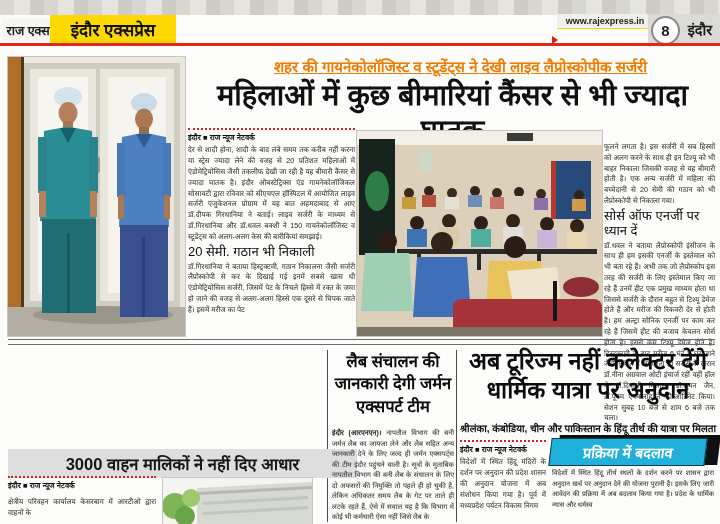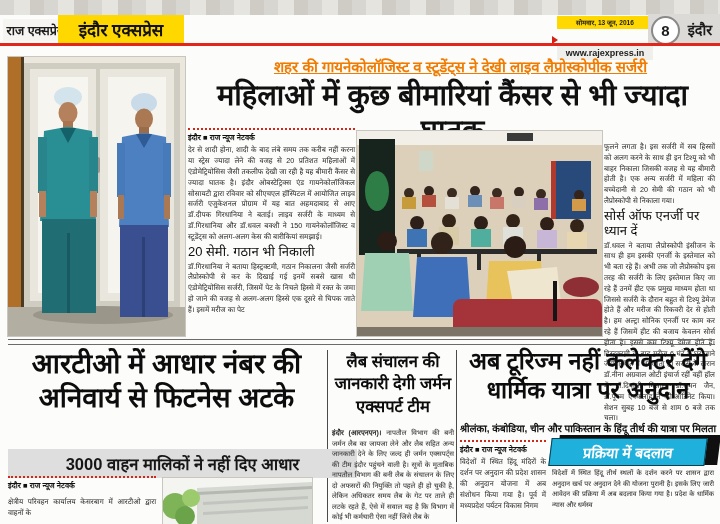--- a/index.html
+++ b/index.html
@@ -5,25 +5,25 @@
   html,body{margin:0;padding:0;background:#dcdcd8;}
   .page{position:relative;width:720px;height:524px;background:#fcfcfa;overflow:hidden;
         font-family:"Liberation Sans","DejaVu Sans",sans-serif;color:#1c1c1c;}
   .abs{position:absolute;}
 
   
   .top-edge{left:0;top:0;width:720px;height:15px;
     background:repeating-linear-gradient(90deg,#d8d6d1 0 14px,#e6e4df 14px 30px,#cfccc6 30px 44px);}
   .brand-left{left:3px;top:19px;width:66px;height:22px;font-size:12.5px;font-weight:bold;
     display:flex;align-items:center;justify-content:center;background:#f6f5f2;}
-  .edition-box{left:58px;top:15px;width:126px;height:28px;background:#ffd800;
+  .edition-box{left:50px;top:15px;width:126px;height:28px;background:#ffd800;
     display:flex;align-items:center;justify-content:center;font-size:17px;font-weight:bold;color:#111;}
   .date-box{left:557px;top:16px;width:96px;height:13px;background:#ffd800;
     display:flex;align-items:center;justify-content:center;font-size:6.6px;font-weight:bold;}
-  .site-box{left:557px;top:46px;width:96px;height:14px;background:#efefec;
+  .site-box{left:557px;top:14px;width:96px;height:14px;background:#efefec;
     display:flex;align-items:center;justify-content:center;font-size:9px;font-weight:bold;color:#222;}
   .red-arrow{left:552px;top:36px;width:0;height:0;border-top:4px solid transparent;
     border-bottom:4px solid transparent;border-left:6px solid #d42015;}
   .right-gray{left:648px;top:14px;width:72px;height:29px;background:#dbdad6;}
   .page-circle{left:651px;top:16px;width:25px;height:25px;border:2px solid #8a8a8a;border-radius:50%;
     background:#fff;display:flex;align-items:center;justify-content:center;font-size:15px;font-weight:bold;}
   .city{left:682px;top:18px;width:36px;height:22px;display:flex;align-items:center;justify-content:center;
     font-size:14.5px;font-weight:bold;}
   .red-rule{left:0;top:43px;width:720px;height:3px;background:#e2261b;}
 
@@ -214,21 +214,20 @@
   <div class="abs col col3">
     <p>फूलने लगता है। इस सर्जरी में सब हिस्सों को अलग करने के साथ ही इन टिश्यू को भी बाहर निकाला जिसकी वजह से यह बीमारी होती है। एक अन्य सर्जरी में महिला की बच्चेदानी से 20 सेमी की गठान को भी लैप्रोस्कोपी से निकाला गया।</p>
     <p class="col-subhead">सोर्स ऑफ एनर्जी पर ध्यान दें</p>
     <p>डॉ.धवल ने बताया लैप्रोस्कोपी इंसीजन के साथ ही हम इसकी एनर्जी के इस्तेमाल को भी बता रहे हैं। अभी तक जो लैप्रोस्कोप इस तरह की सर्जरी के लिए इस्तेमाल किए जा रहे हैं उनमें हीट एक प्रमुख माध्यम होता था जिससे सर्जरी के दौरान बहुत से टिश्यू डेमेज होते हैं और मरीज की रिकवरी देर से होती है। हम अल्ट्रा सोनिक एनर्जी पर काम कर रहे हैं जिसमें हीट की बजाय केवलन सोर्स होता है। इससे कम टिश्यू डेमेज होते हैं। हिस्ट्रक्टमी के बाद मरीज 6 घंटे में घर जाने जैसी स्थिति में आ जाता है। सर्जरी के दौरान डॉ.नीना अग्रवाल ओटी इंचार्ज रहीं वहीं हॉल में डॉ.दिपाली मिसाल, डॉ.सुमन जैन, डॉ.पूनम एपकलाह ने को-ऑर्डिनेट किया। सेशन सुबह 10 बजे से शाम 6 बजे तक चला।</p>
   </div>
 
   <div class="abs section-divider"></div>
   <div class="abs vline v1"></div>
   <div class="abs vline v2"></div>
 
-  <div class="abs rto-headline">आरटीओ में आधार नंबर की अनिवार्य से फिटनेस अटके</div>
   <div class="abs rto-band">3000 वाहन मालिकों ने नहीं दिए आधार</div>
   <div class="abs rto-colL">
     <p class="byline">इंदौर ■ राज न्यूज नेटवर्क</p>
     <p class="rto-body">क्षेत्रीय परिवहन कार्यालय केसरबाग में आरटीओ द्वारा वाहनों के</p>
   </div>
   <div class="abs photo ph-building">
     <svg width="149" height="46" viewBox="0 0 149 46" xmlns="http://www.w3.org/2000/svg">
       <rect width="149" height="46" fill="#f4f4f1"></rect>
       <path d="M34,10 L149,4 L149,46 L34,46 Z" fill="#d6d8d2"></path>
       <path d="M34,14 L149,8 L149,11 L34,17 Z" fill="#b5b8b2"></path>

